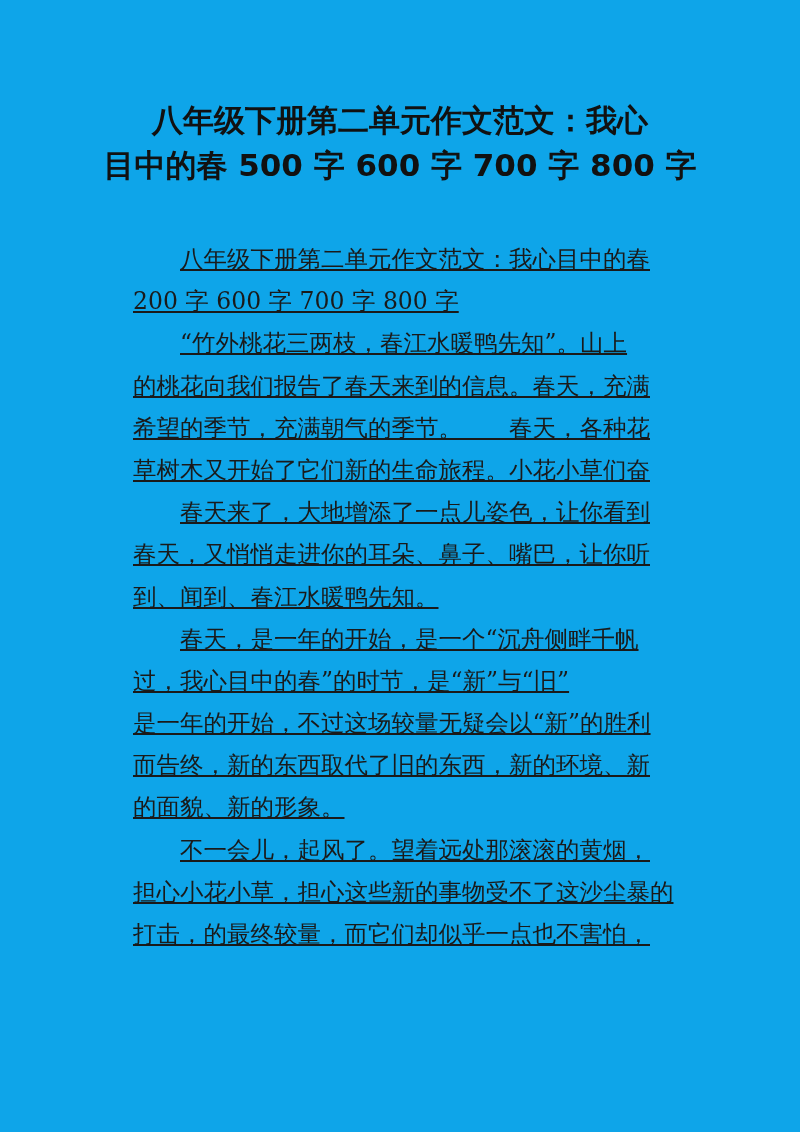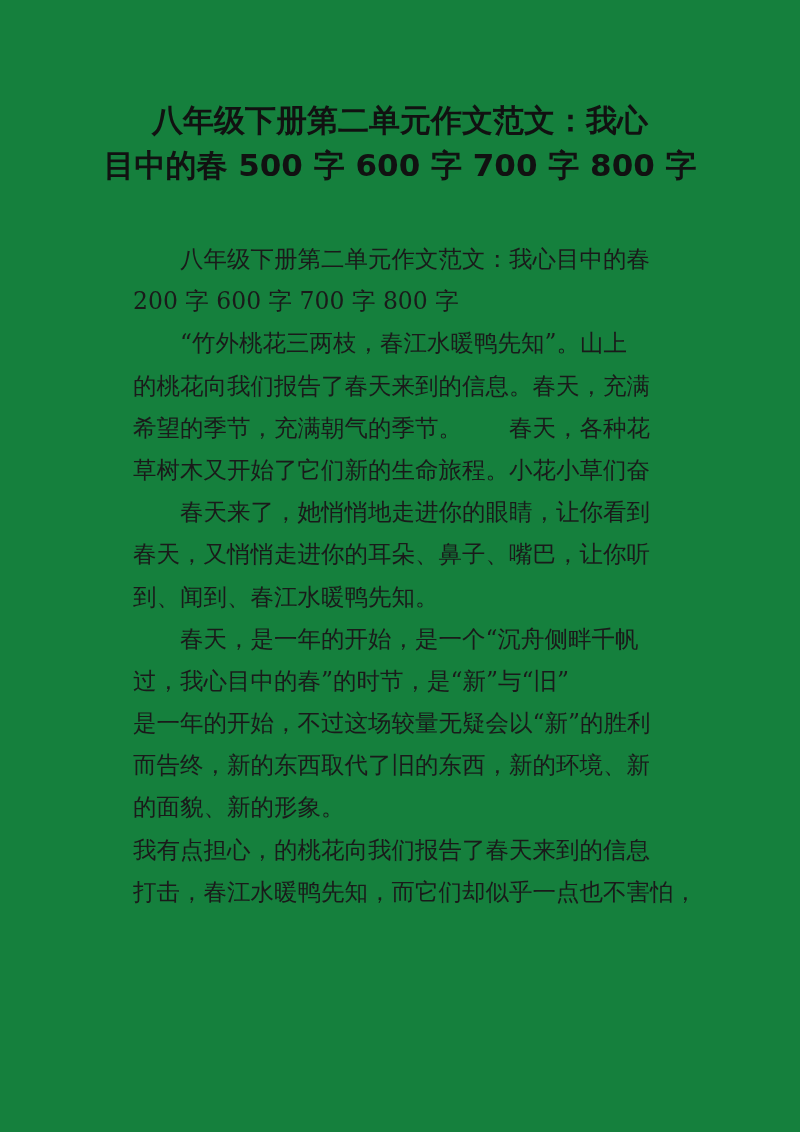--- a/index.html
+++ b/index.html
@@ -1,48 +1,49 @@
 <!DOCTYPE html>
 <html><head>
 <meta charset="utf-8">
 <style>
   html, body { margin: 0; padding: 0; background: #ffffff; }
   body { width: 800px; height: 1132px; position: relative; overflow: hidden; }
-  .page { position: absolute; left: 0; top: 0; width: 800px; height: 1132px; background: #15803d; }
+  .page { position: absolute; left: 0; top: 0; width: 800px; height: 1132px; background: #0ea5e9; }
   .title {
     position: absolute; left: 100px; width: 600px; top: 98px;
     text-align: center; font-family: "DejaVu Sans", sans-serif; font-weight: bold;
     font-size: 31px; line-height: 45px; color: #111;
   }
   .body {
     position: absolute; left: 133px; width: 540px; top: 238px;
     font-family: "DejaVu Serif", serif; font-size: 23.5px; line-height: 42.2px; color: #1a1a1a;
   }
-  .line { white-space: nowrap; height: 42.2px; }
+  .line { white-space: nowrap; height: 42.2px; text-decoration: underline; }
   .indent { padding-left: 47px; }
 </style>
 </head>
 <body>
 
 <div class="page">
   <div class="title">
     <div>八年级下册第二单元作文范文：我心</div>
     <div>目中的春 500 字 600 字 700 字 800 字</div>
   </div>
   <div class="body" id="body">
       <div class="line indent">八年级下册第二单元作文范文：我心目中的春</div>
       <div class="line">200 字 600 字 700 字 800 字</div>
       <div class="line indent">“竹外桃花三两枝，春江水暖鸭先知”。山上</div>
       <div class="line">的桃花向我们报告了春天来到的信息。春天，充满</div>
       <div class="line">希望的季节，充满朝气的季节。　　春天，各种花</div>
       <div class="line">草树木又开始了它们新的生命旅程。小花小草们奋</div>
-      <div class="line indent">春天来了，她悄悄地走进你的眼睛，让你看到</div>
+      <div class="line indent">春天来了，大地增添了一点儿姿色，让你看到</div>
       <div class="line">春天，又悄悄走进你的耳朵、鼻子、嘴巴，让你听</div>
       <div class="line">到、闻到、春江水暖鸭先知。</div>
       <div class="line indent">春天，是一年的开始，是一个“沉舟侧畔千帆</div>
       <div class="line">过，我心目中的春”的时节，是“新”与“旧”</div>
       <div class="line">是一年的开始，不过这场较量无疑会以“新”的胜利</div>
       <div class="line">而告终，新的东西取代了旧的东西，新的环境、新</div>
       <div class="line">的面貌、新的形象。</div>
-      <div class="line">我有点担心，的桃花向我们报告了春天来到的信息</div>
-      <div class="line">打击，春江水暖鸭先知，而它们却似乎一点也不害怕，</div>
+      <div class="line indent">不一会儿，起风了。望着远处那滚滚的黄烟，</div>
+      <div class="line">担心小花小草，担心这些新的事物受不了这沙尘暴的</div>
+      <div class="line">打击，的最终较量，而它们却似乎一点也不害怕，</div>
     </div>
 </div>
 
 </body></html>

